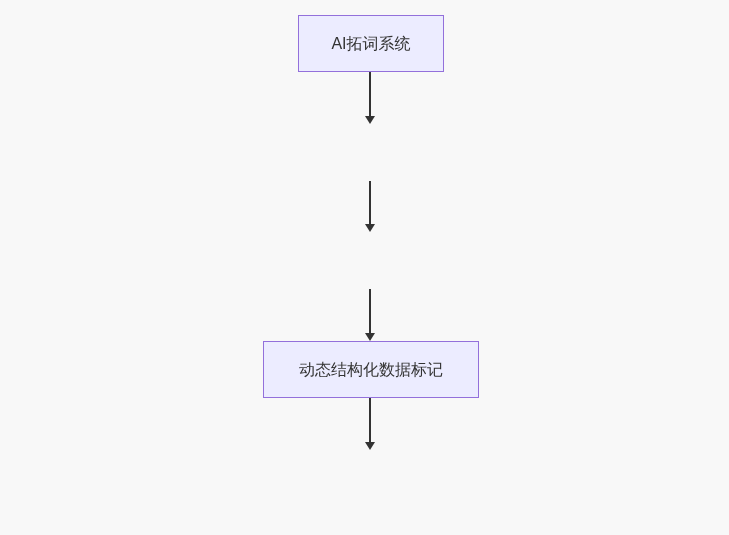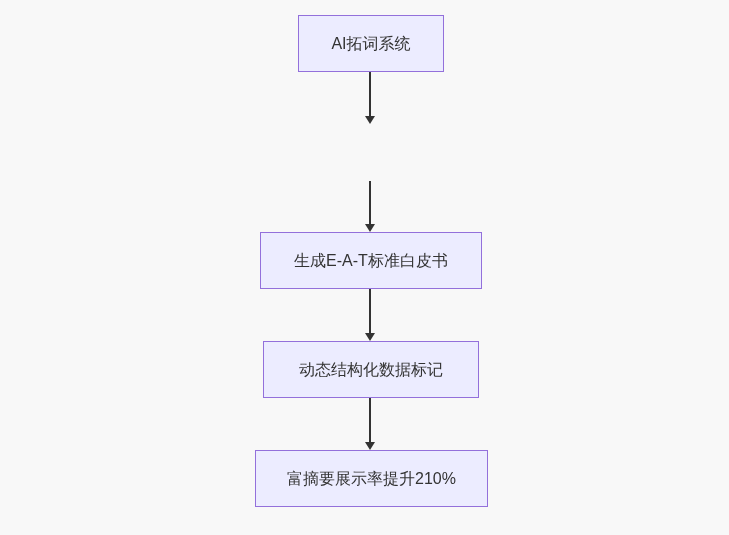--- a/index.html
+++ b/index.html
@@ -57,31 +57,25 @@
     <span>AI拓词系统</span>
   </div>
 
   <div class="edge-line" style="left:369px; top:72px; height:44px;"></div>
   <div class="edge-arrow" style="left:365px; top:116px;"></div>
 
 
   <div class="edge-line" style="left:369px; top:181px; height:43px;"></div>
   <div class="edge-arrow" style="left:365px; top:224px;"></div>
 
-  <div class="node" style="left:260px; top:232px; width:222px; height:57px;">
-    <span>生成E-A-T标准白皮书</span>
-  </div>
 
   <div class="edge-line" style="left:369px; top:289px; height:44px;"></div>
   <div class="edge-arrow" style="left:365px; top:333px;"></div>
 
   <div class="node" style="left:263px; top:341px; width:216px; height:57px;">
     <span>动态结构化数据标记</span>
   </div>
 
   <div class="edge-line" style="left:369px; top:398px; height:44px;"></div>
   <div class="edge-arrow" style="left:365px; top:442px;"></div>
 
-  <div class="node" style="left:255px; top:450px; width:233px; height:57px;">
-    <span>富摘要展示率提升210%</span>
-  </div>
 
 </div>
 
 </body></html>

